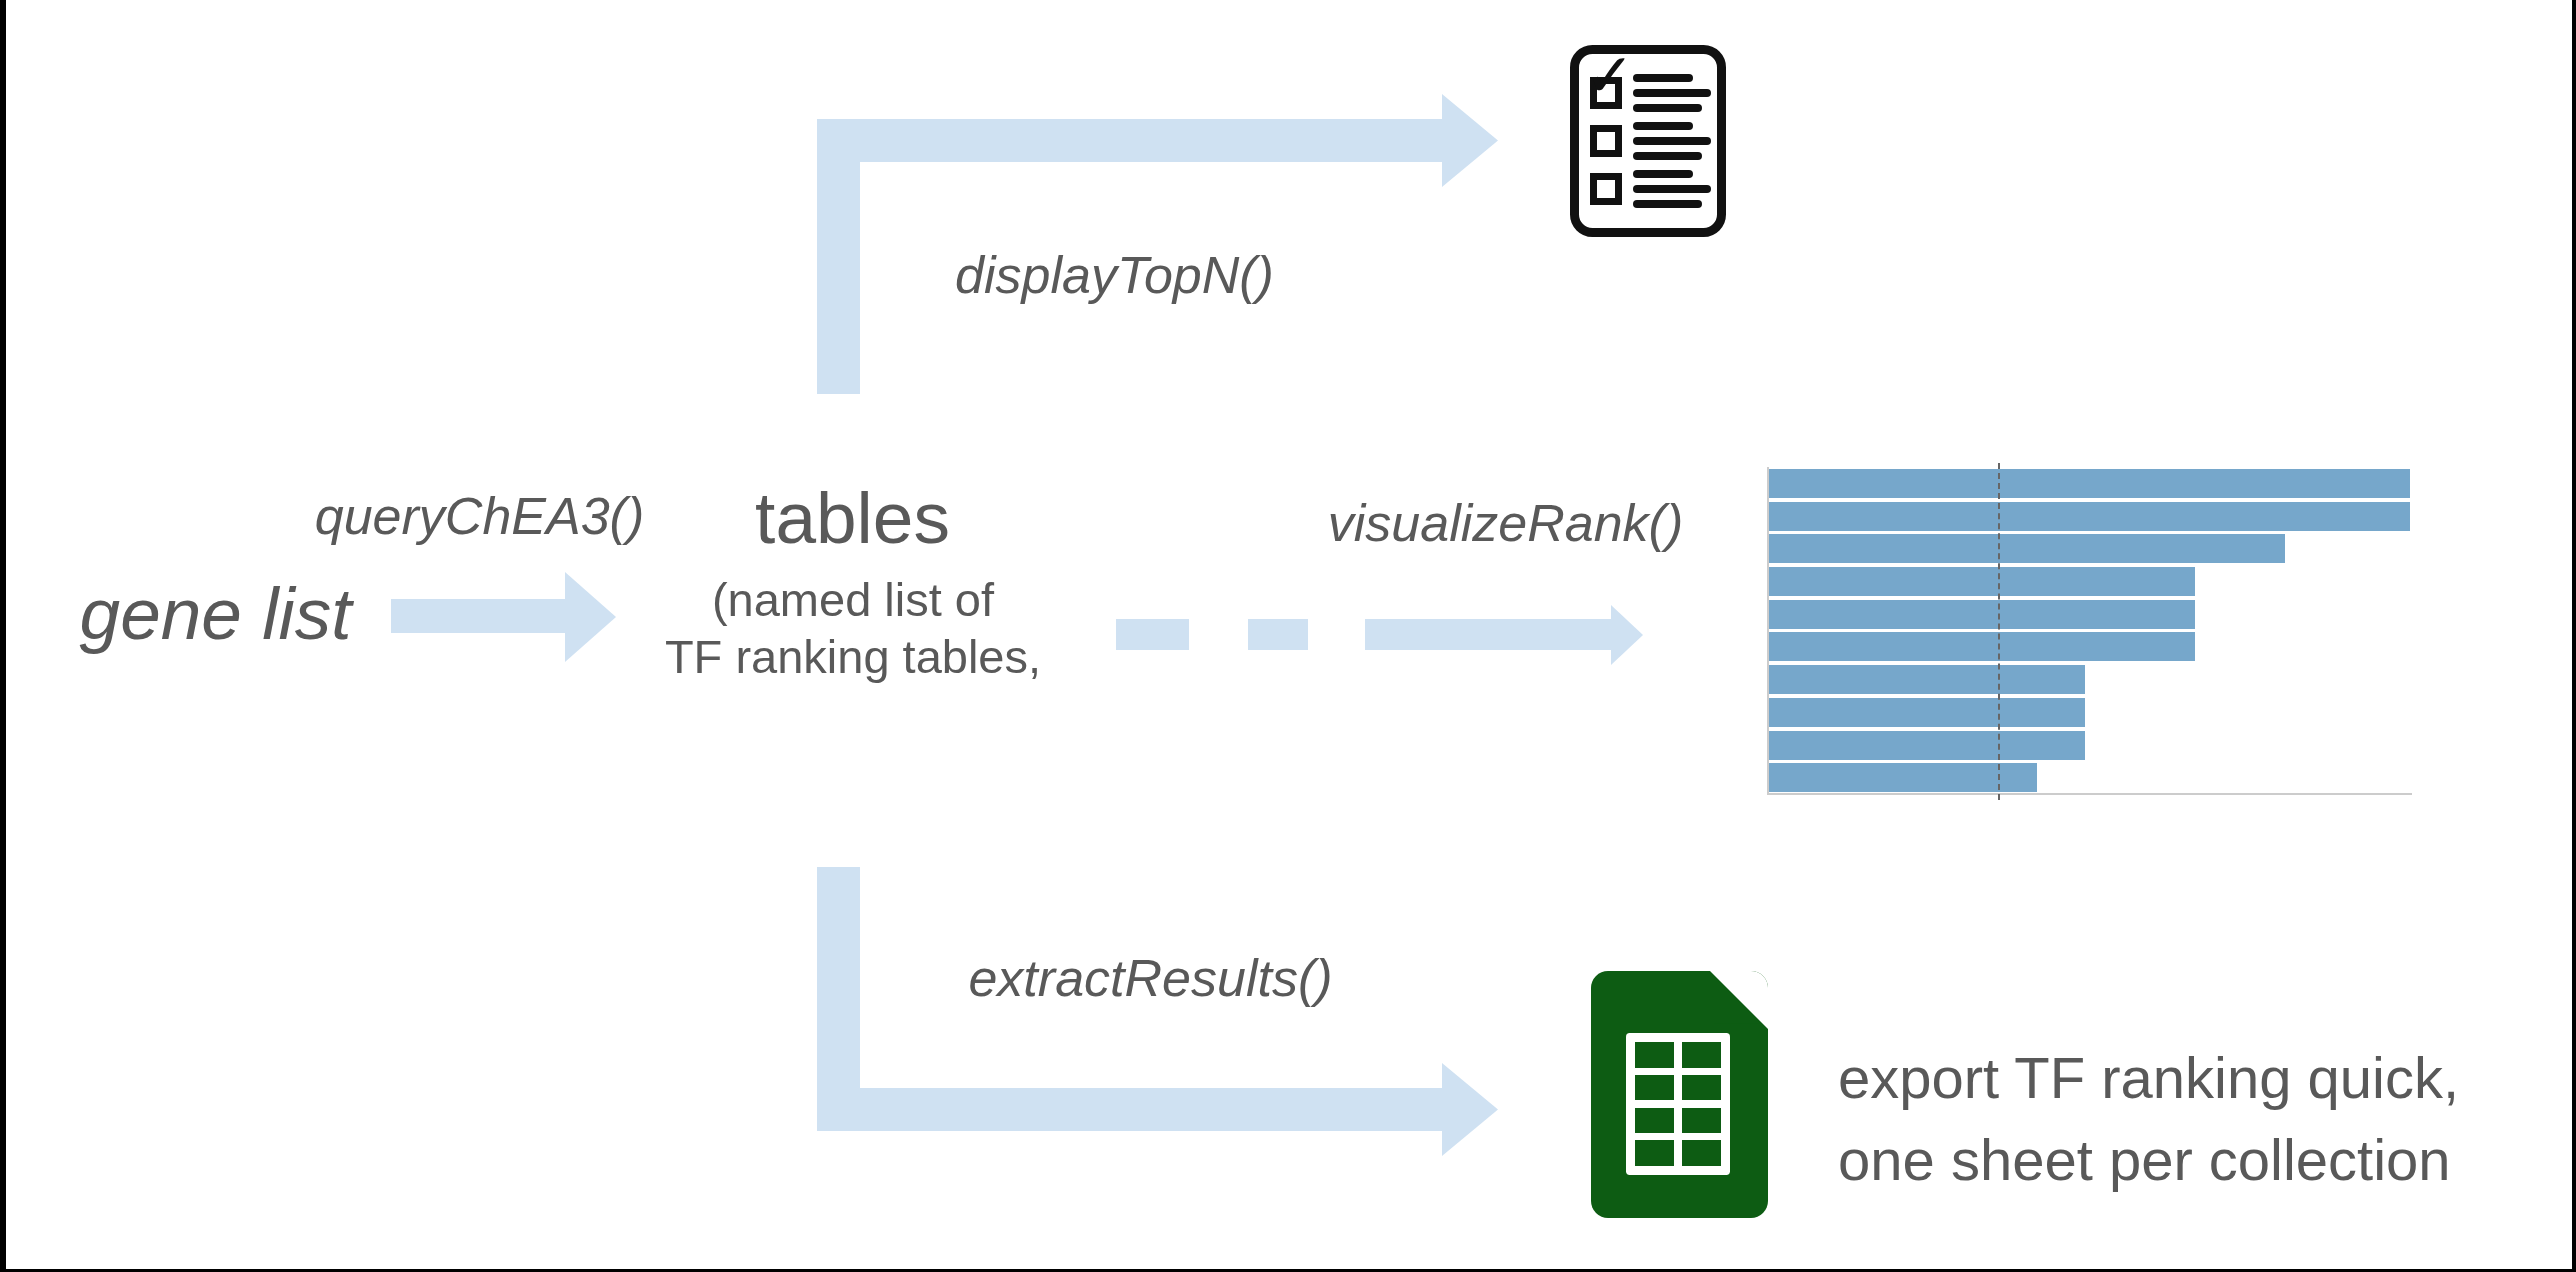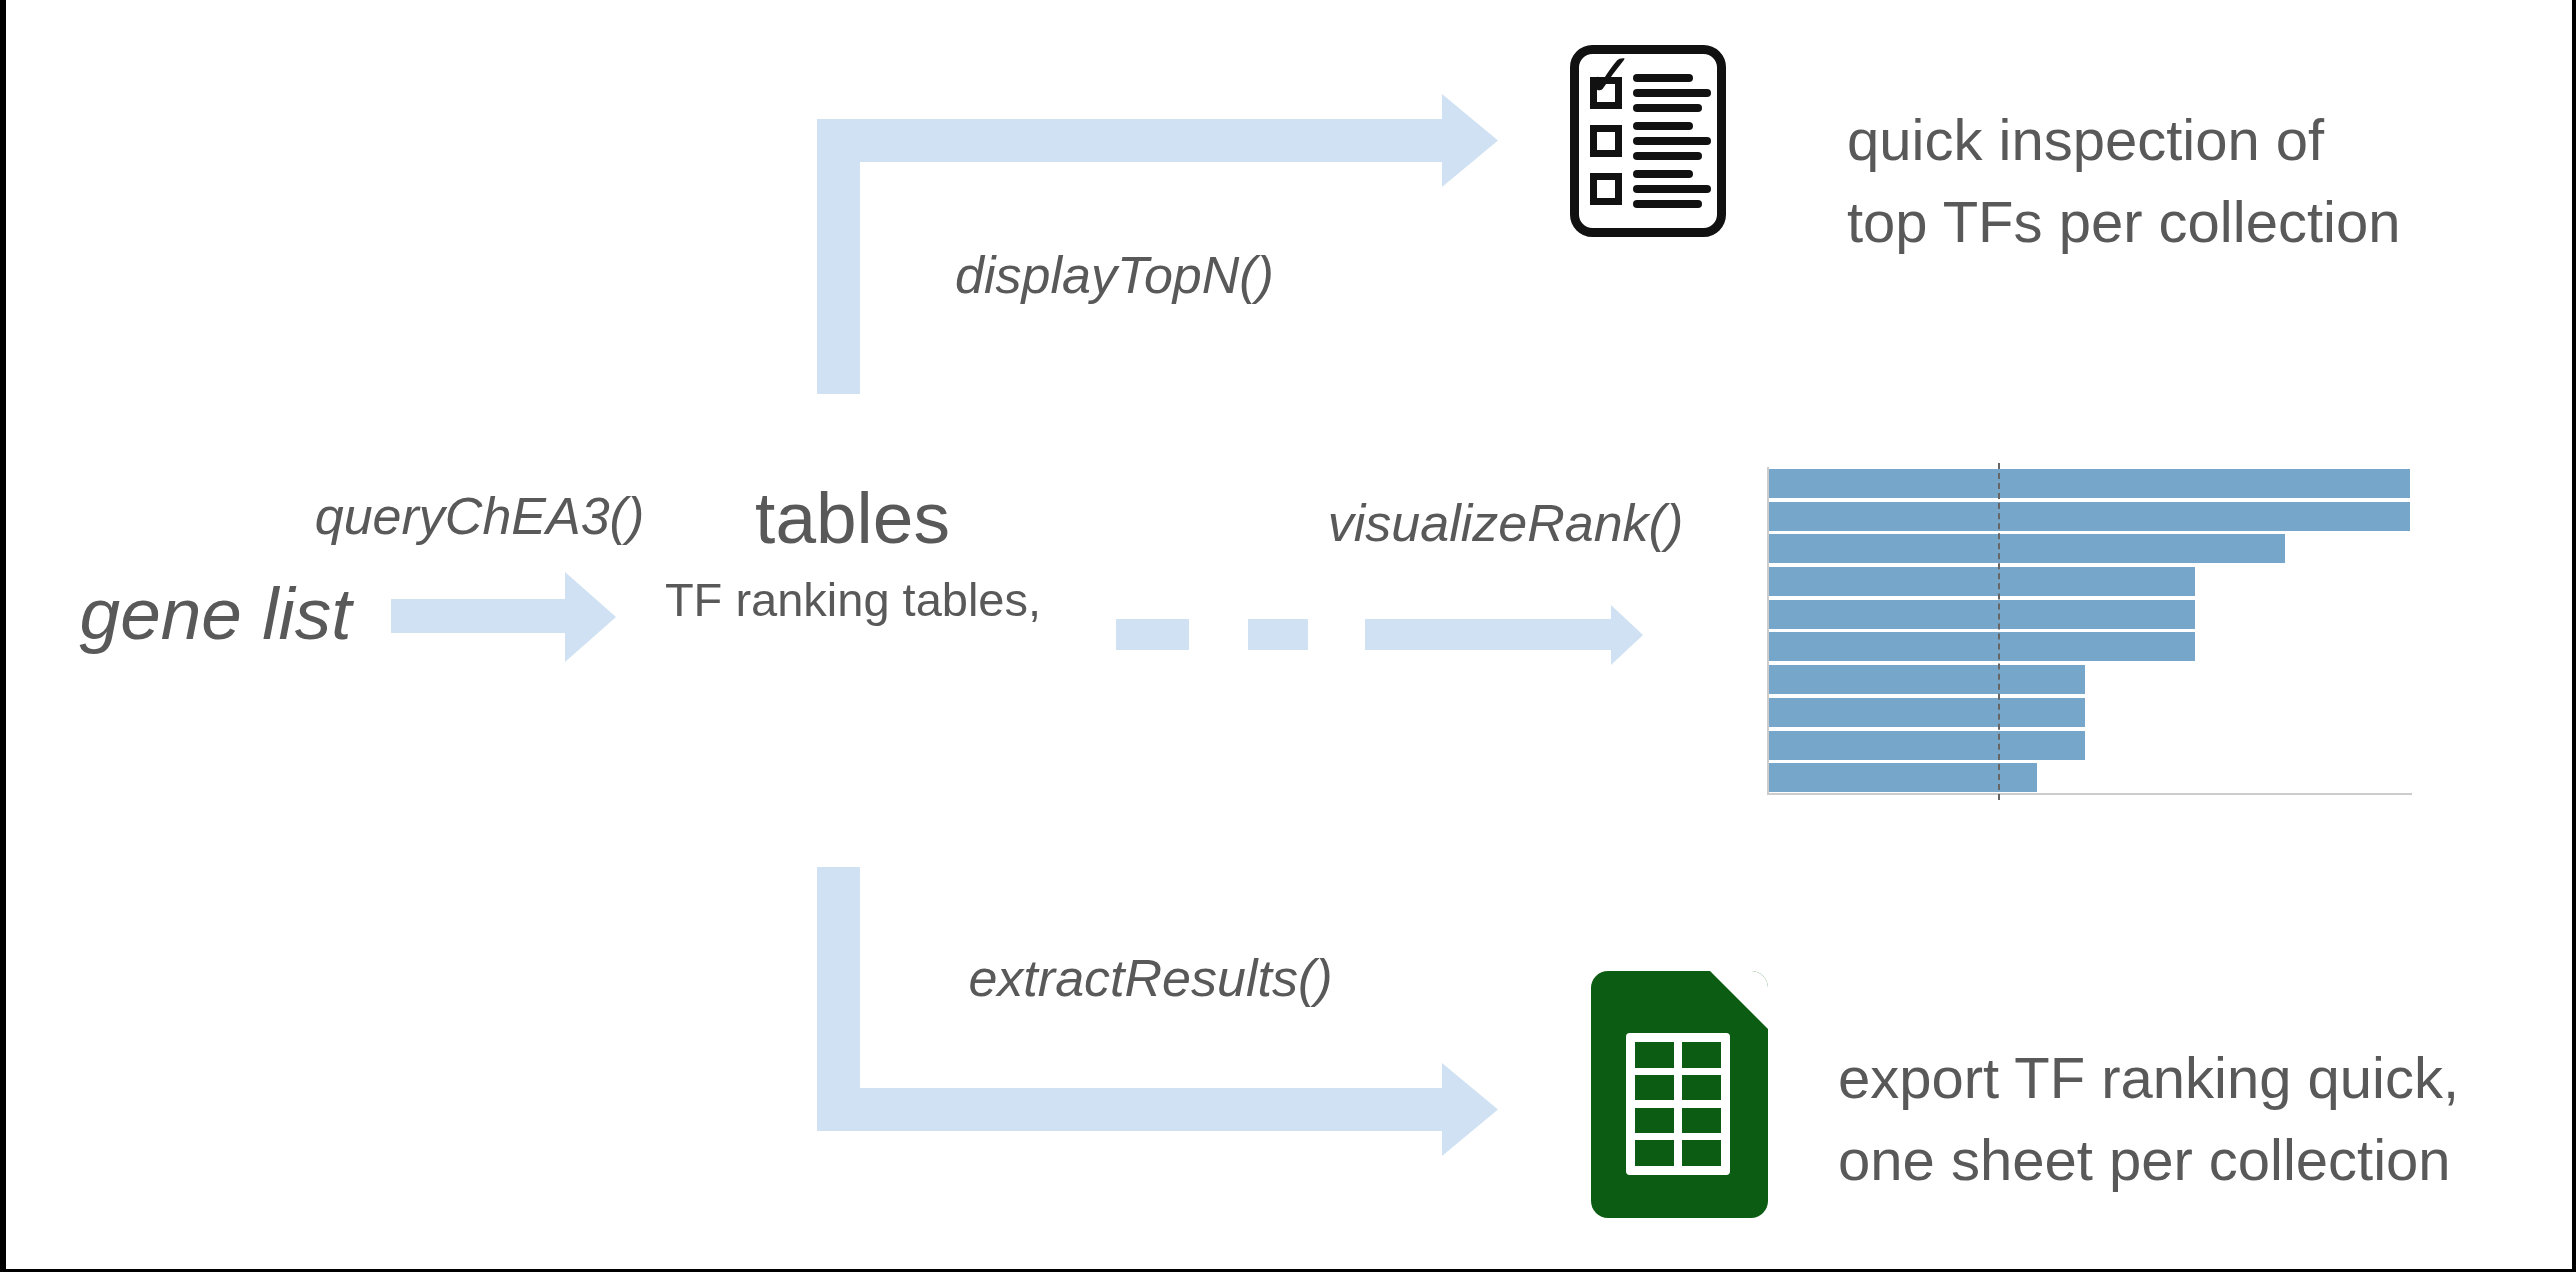--- a/index.html
+++ b/index.html
@@ -70,20 +70,21 @@
 <div class="canvas">
 
   <div class="abs txt node-label center" style="left:37px;top:574px;width:345px;font-style:italic;">gene list</div>
 
   <div class="abs shaft" style="left:385px;top:599px;width:174px;height:34px;"></div>
   <div class="abs head-right" style="left:559px;top:572px;width:51px;height:90px;"></div>
   <div class="abs txt fn-label center" style="left:287px;top:487px;width:373px;">queryChEA3()</div>
 
   <div class="abs txt node-label center" style="left:660px;top:478px;width:373px;">tables</div>
   <div class="abs txt sub-label center" style="left:637px;top:571px;width:420px;">
+      <div>(named list of</div>
       <div>TF ranking tables,</div>
     </div>
 
   <div class="abs shaft" style="left:811px;top:119px;width:43px;height:275px;"></div>
   <div class="abs shaft" style="left:811px;top:119px;width:625px;height:43px;"></div>
   <div class="abs head-right" style="left:1436px;top:94px;width:56px;height:93px;"></div>
   <div class="abs txt fn-label center" style="left:922px;top:246px;width:373px;">displayTopN()</div>
 
   <div class="abs shaft" style="left:811px;top:867px;width:43px;height:264px;"></div>
   <div class="abs shaft" style="left:811px;top:1088px;width:625px;height:43px;"></div>
@@ -118,24 +119,20 @@
       <div class="check-row">
         <div class="check-box"></div>
         <div class="check-lines">
           <div class="check-line"></div>
             <div class="check-line"></div>
             <div class="check-line"></div>
         </div>
       </div>
     </div>
   </div>
-  <div class="abs txt caption" style="left:1841px;top:99px;">
-      <div>quick inspection of</div>
-      <div>top TFs per collection</div>
-    </div>
 
   <div class="abs axis" style="left:1761px;top:467px;width:1.9px;height:328px;"></div>
   <div class="abs axis" style="left:1761px;top:793px;width:645px;height:1.9px;"></div>
   <div class="abs" style="left:1763px;top:469px;width:641px;height:323px;">
     <div class="chart" id="bar-group">
         <div class="bar" style="width: 100%;"></div>
         <div class="bar" style="width: 100%;"></div>
         <div class="bar" style="width: 80.5%;"></div>
         <div class="bar" style="width: 66.4%;"></div>
         <div class="bar" style="width: 66.4%;"></div>

